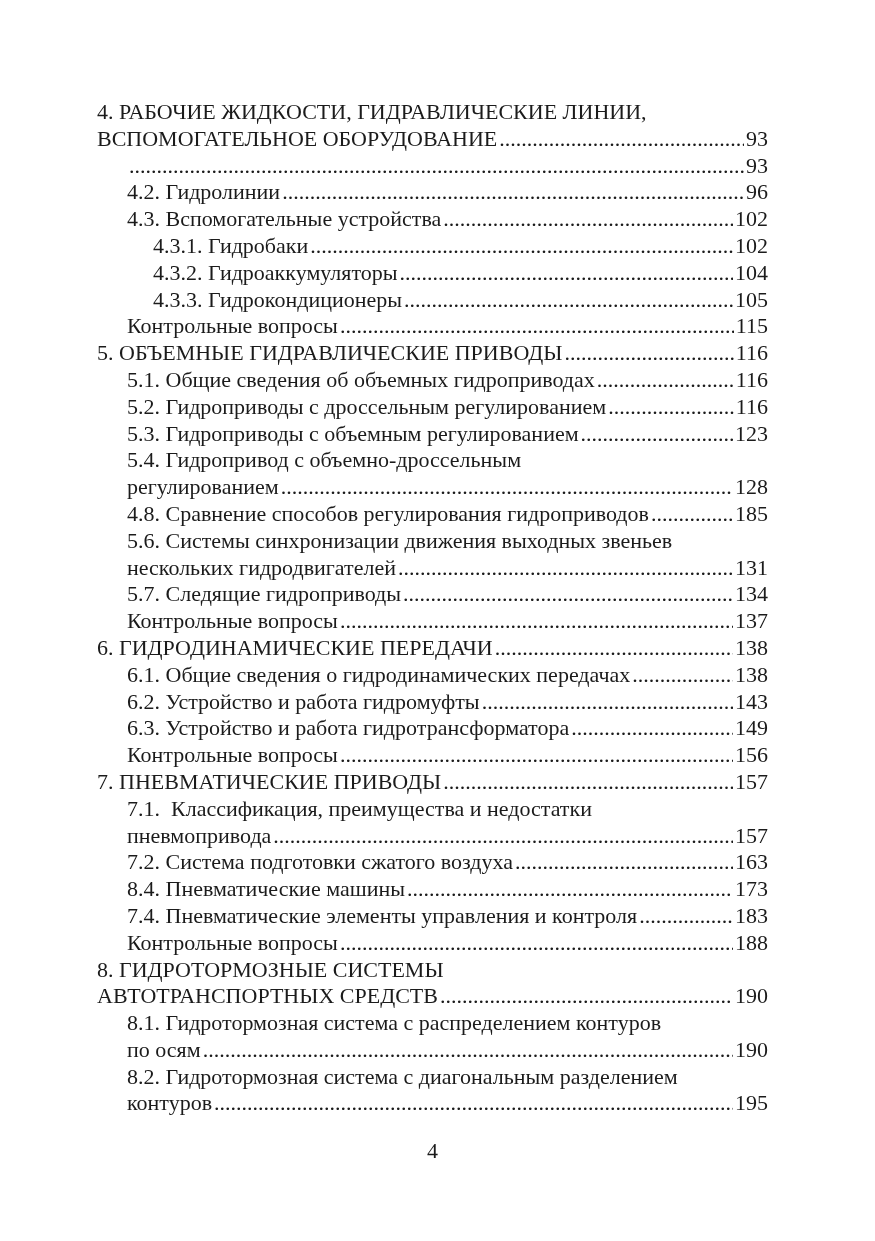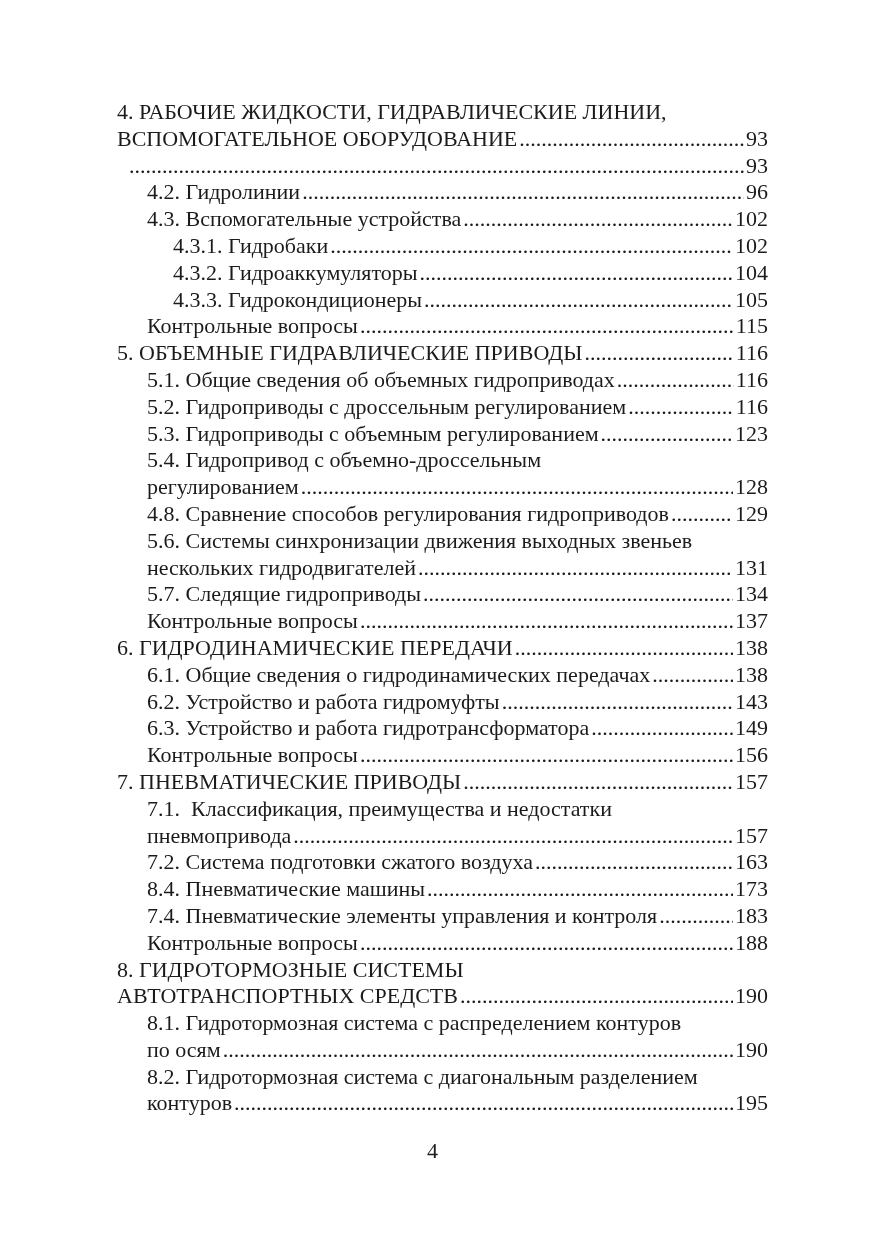--- a/index.html
+++ b/index.html
@@ -29,21 +29,20 @@
     align-items: baseline;
     line-height: 26.8px;
     height: 26.8px;
     white-space: nowrap;
   }
   .lvl0 { padding-left: 0; }
   .lvl1 { padding-left: 30px; }
   .lvl2 { padding-left: 56px; }
   .t {
     flex: 0 0 auto;
-    margin-left: 20px;
   }
   .leader {
     flex: 1 1 auto;
     overflow: hidden;
     min-width: 8px;
     margin-left: 2px;
   }
   .leader::after {
     content: "..................................................................................................................................................................................................................";
   }
@@ -130,21 +129,21 @@
         <span class="t">5.4. Гидропривод с объемно-дроссельным</span>
       </div>
       <div class="row lvl1">
         <span class="t">регулированием</span>
         <span class="leader"></span>
         <span class="pg">128</span>
       </div>
       <div class="row lvl1">
         <span class="t">4.8. Сравнение способов регулирования гидроприводов</span>
         <span class="leader"></span>
-        <span class="pg">129</span>
+        <span class="pg">185</span>
       </div>
       <div class="row lvl1">
         <span class="t">5.6. Системы синхронизации движения выходных звеньев</span>
       </div>
       <div class="row lvl1">
         <span class="t">нескольких гидродвигателей</span>
         <span class="leader"></span>
         <span class="pg">131</span>
       </div>
       <div class="row lvl1">

